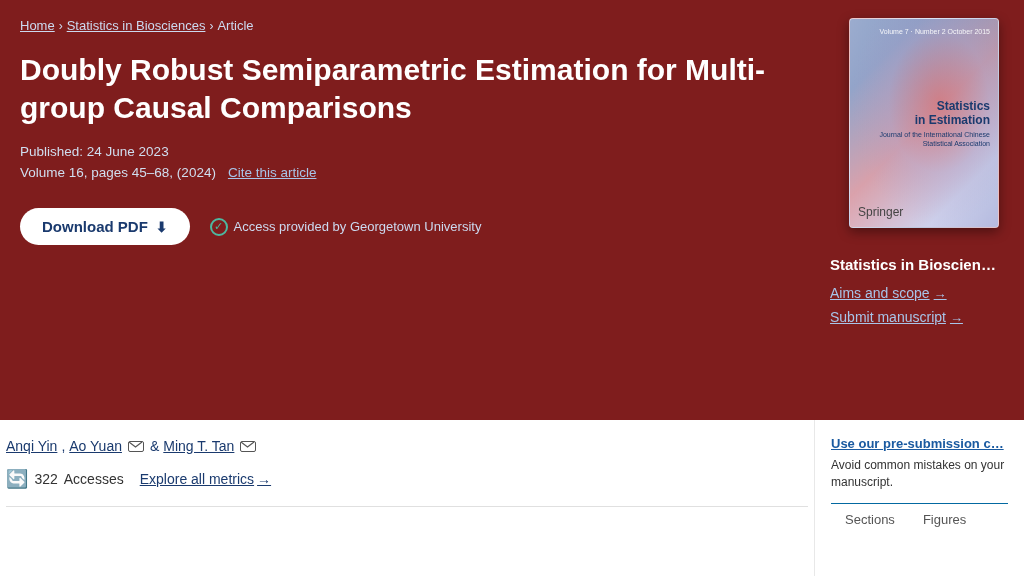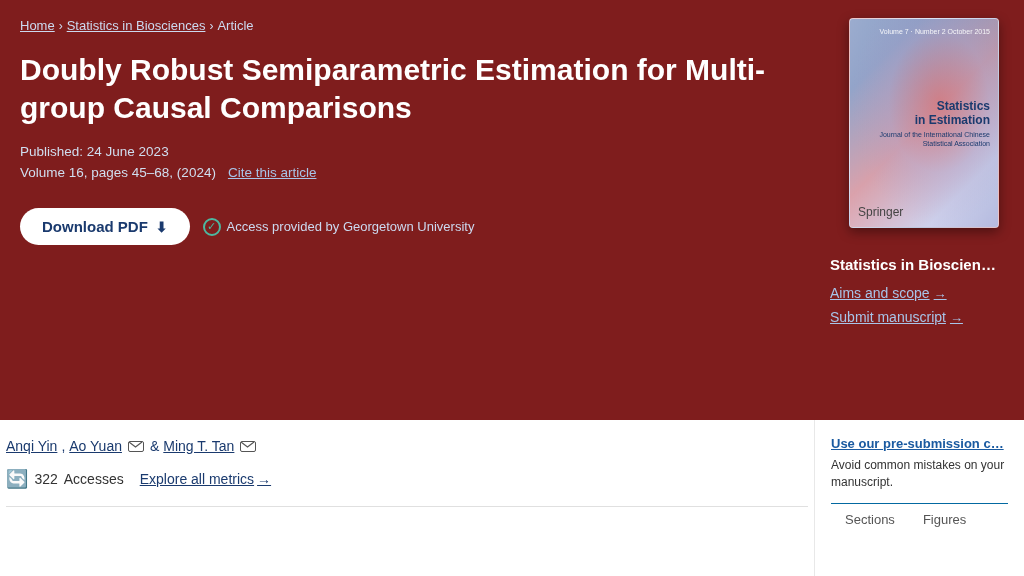--- a/index.html
+++ b/index.html
@@ -59,21 +59,21 @@
     .volume-info a {
       color: #a8c4e8;
       text-decoration: underline;
       cursor: pointer;
     }
 
     
     .actions-row {
       display: flex;
       align-items: center;
-      gap: 13px;
+      gap: 20px;
       margin-top: 10px;
     }
 
     .download-btn {
       background: #fff;
       color: #1a3a6e;
       border: none;
       border-radius: 25px;
       padding: 10px 22px;
       font-size: 15px;

